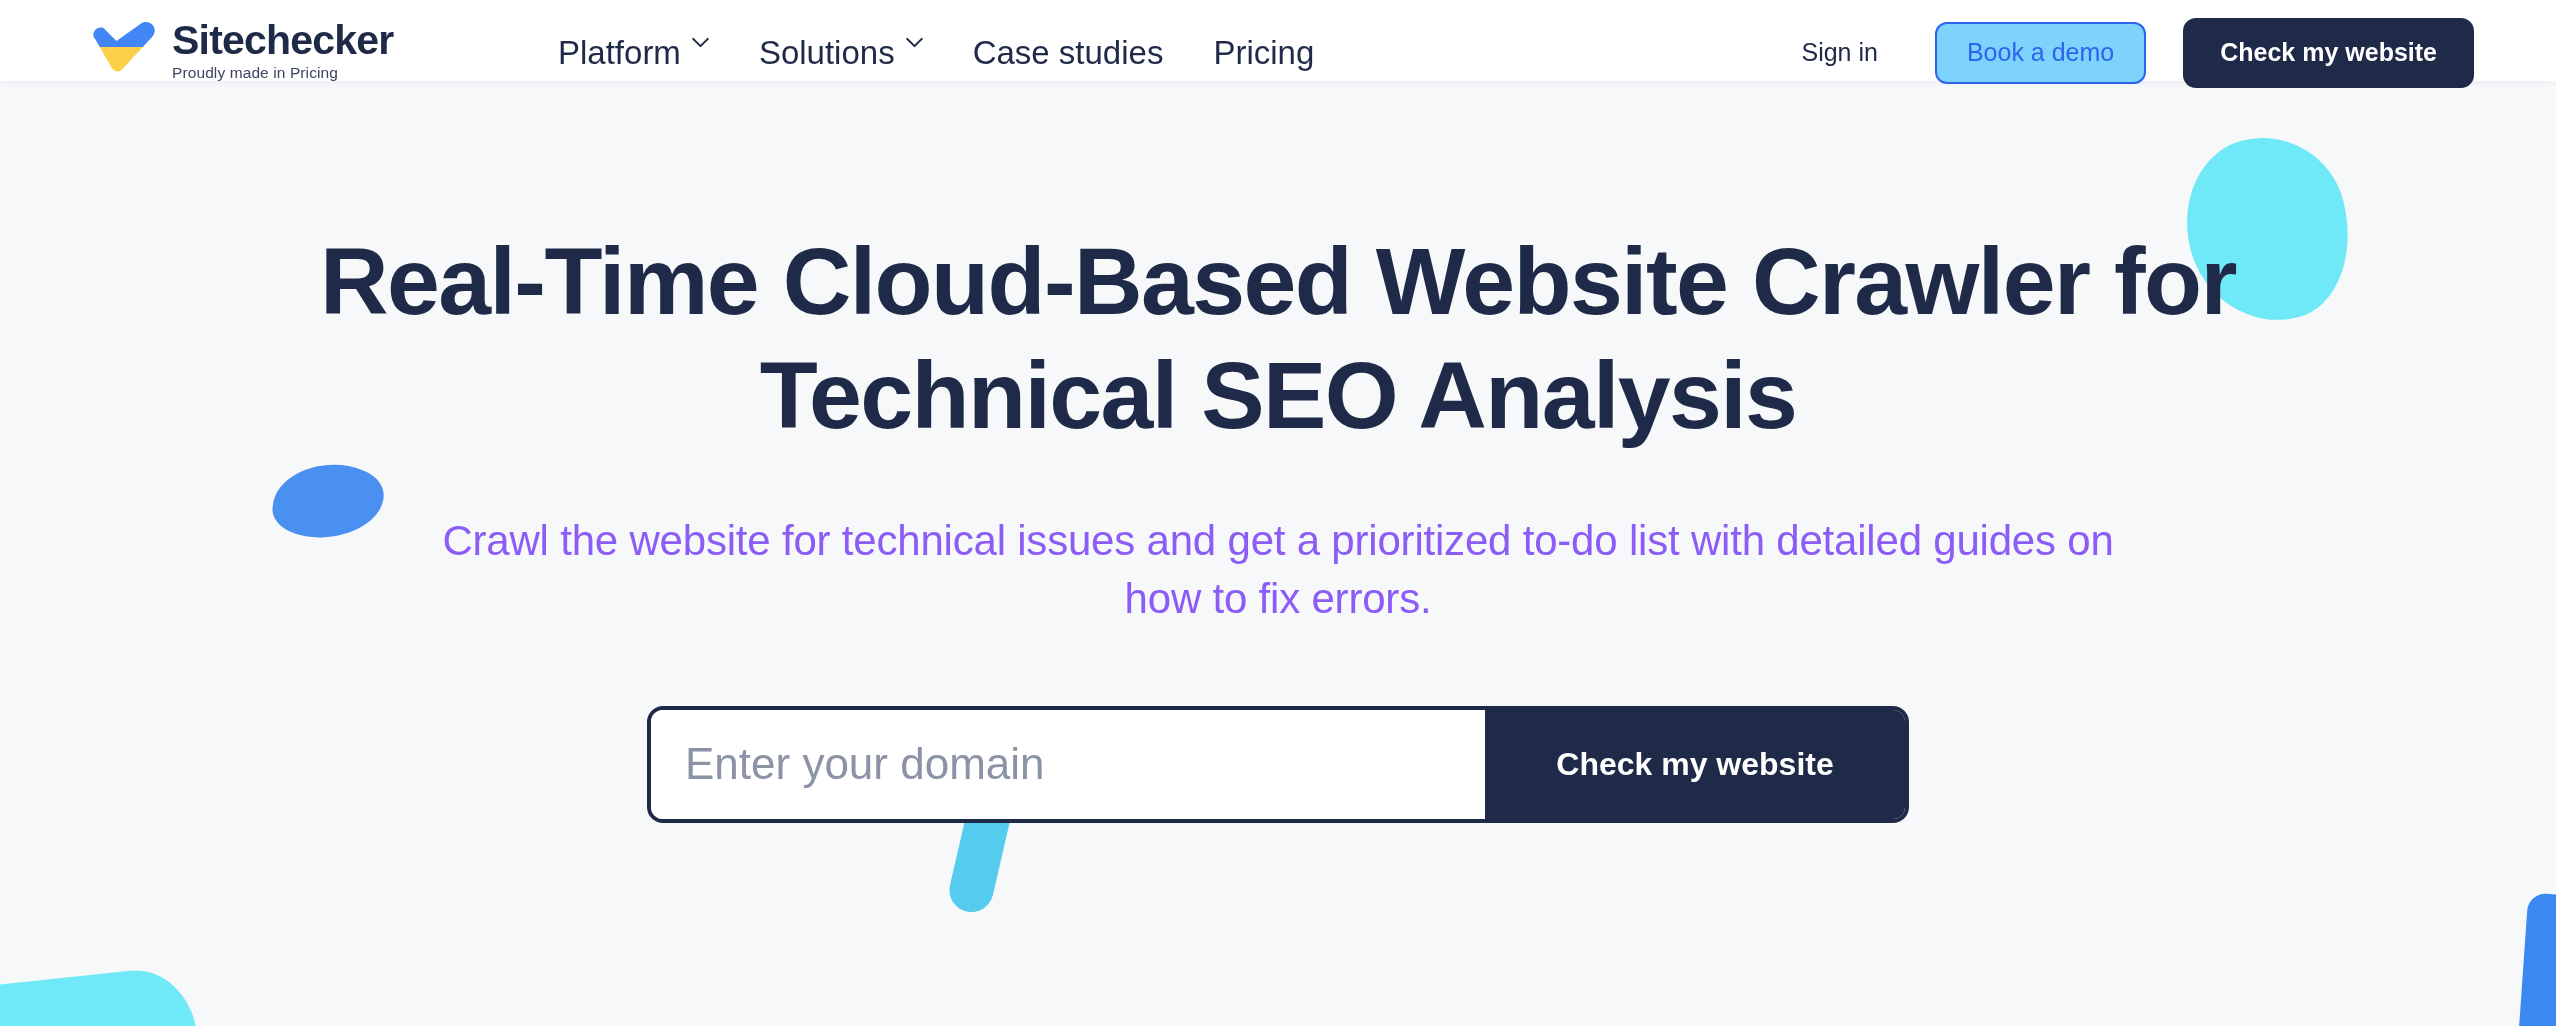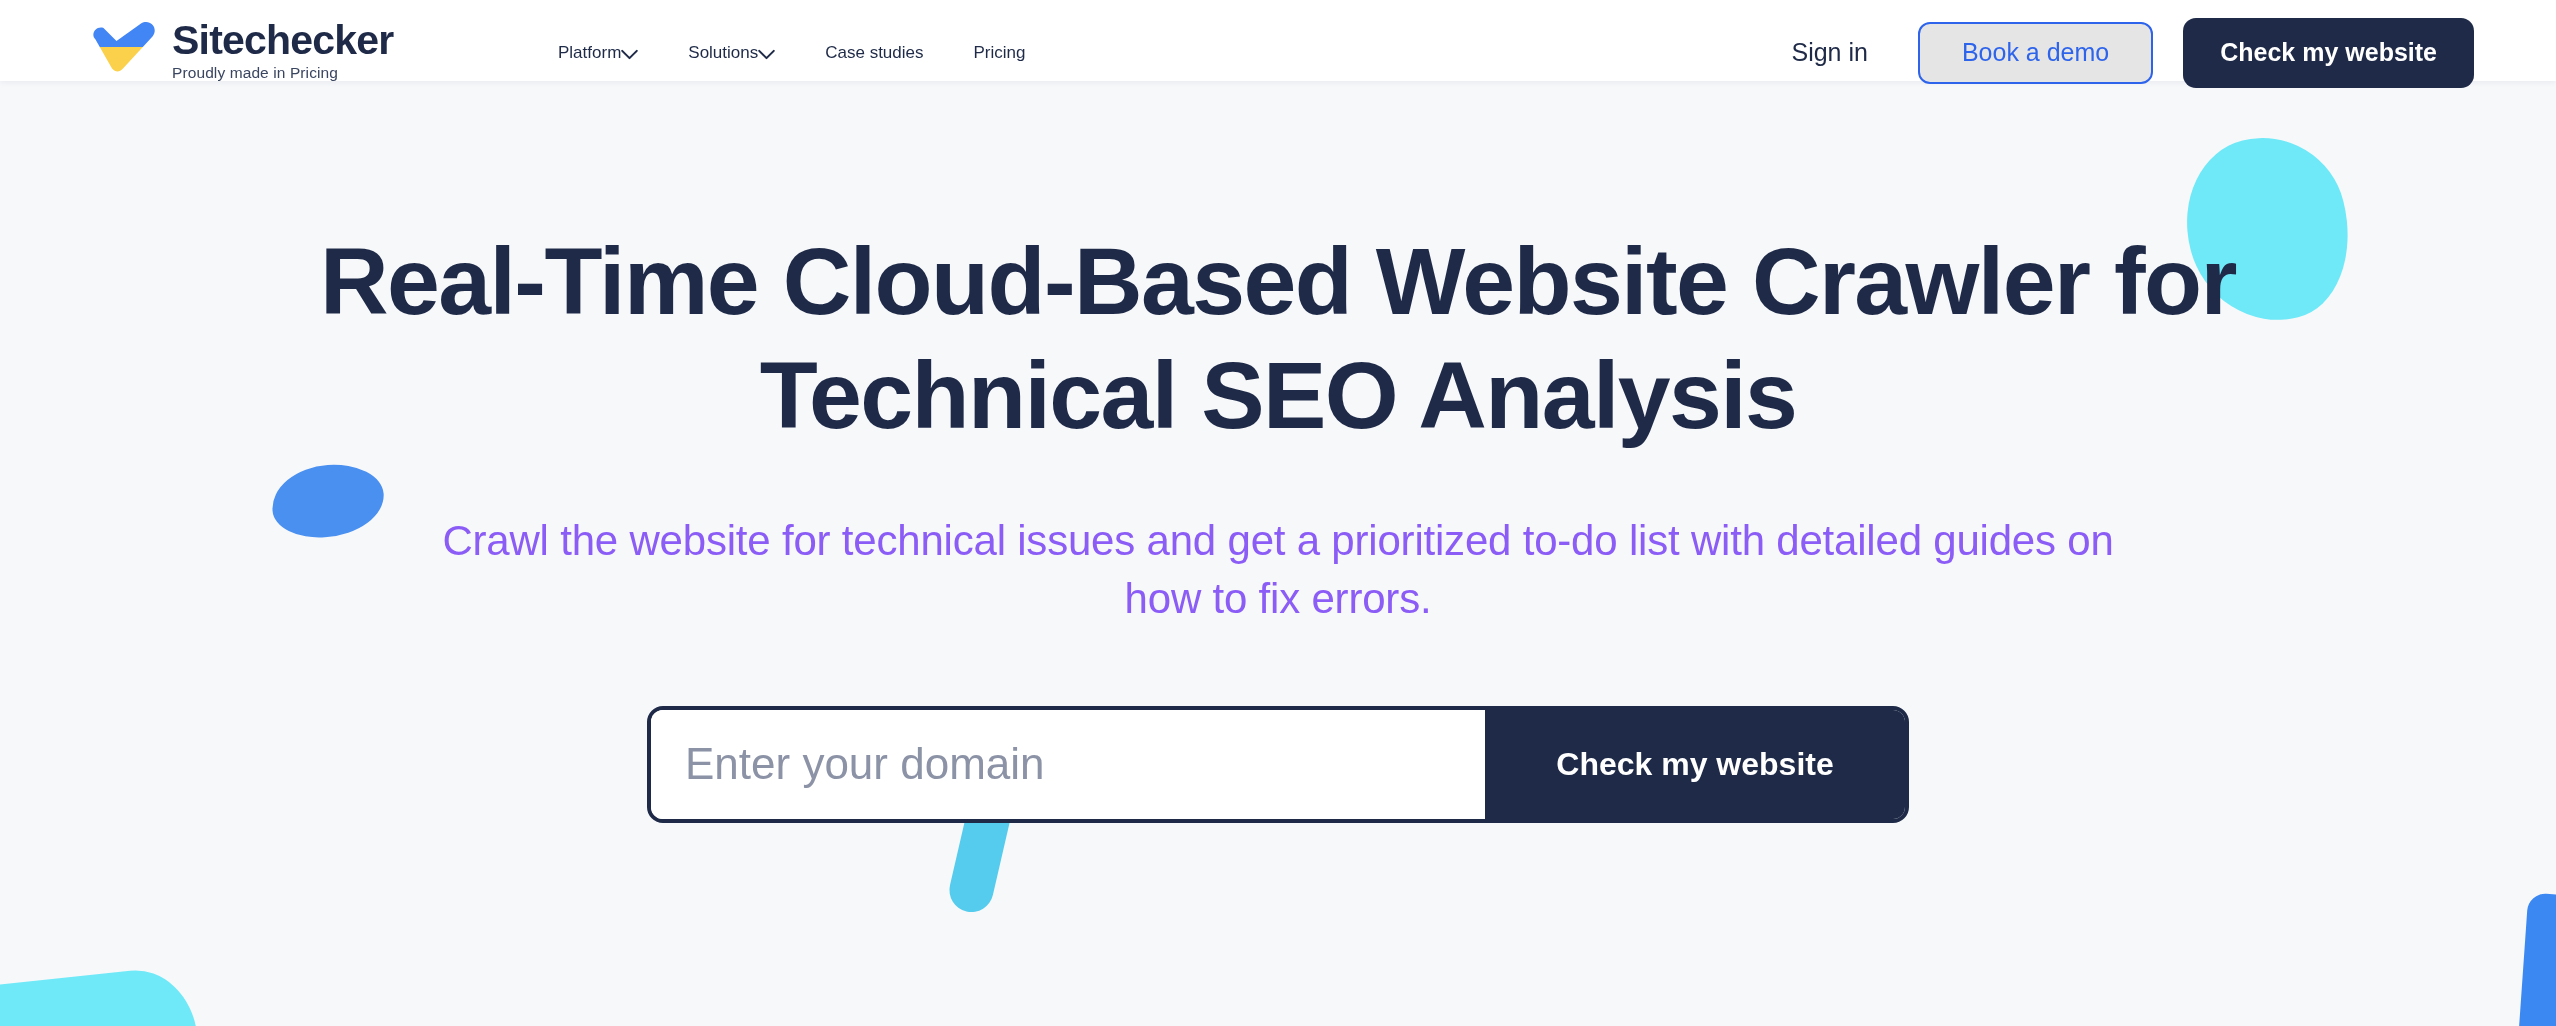--- a/index.html
+++ b/index.html
@@ -77,22 +77,23 @@
     position: absolute;
     left: 540px;
     top: 0;
     height: 105px;
     display: flex;
     align-items: center;
     gap: 0;
   }
   .nav-item {
     display: flex;
-    align-items: center;
-    font-size: 17px;
+    align-items: flex-start;
+    gap: 11px;
+    font-size: 33px;
     color: #1E2A47;
     font-weight: 500;
     cursor: pointer;
     padding: 10px 18px;
     white-space: nowrap;
   }
   .nav-item + .nav-item { margin-left: 14px; }
   .chev {
     width: 17px;
     height: 11px;
@@ -101,38 +102,38 @@
     margin-top: 3px;
   }
 
   #header-actions {
     position: absolute;
     right: 82px;
     top: 0;
     height: 105px;
     display: flex;
     align-items: center;
-    gap: 0;
+    gap: 7px;
   }
   #signin-link {
     font-size: 25px;
     color: #1E2A47;
     font-weight: 500;
     cursor: pointer;
     padding: 10px 6px;
     margin-right: 44px;
     white-space: nowrap;
   }
   #book-demo-btn {
     box-sizing: border-box;
     height: 62px;
-    padding: 0 42px;
+    padding: 0 30px;
     border: 2px solid #2E64EC;
     border-radius: 12px;
-    background: #e5e5e5;
+    background: #7dd3fc;
     color: #2E64EC;
     font-size: 25px;
     font-weight: 500;
     font-family: "Liberation Sans", sans-serif;
     display: flex;
     align-items: center;
     justify-content: center;
     cursor: pointer;
     margin-right: 30px;
     white-space: nowrap;

